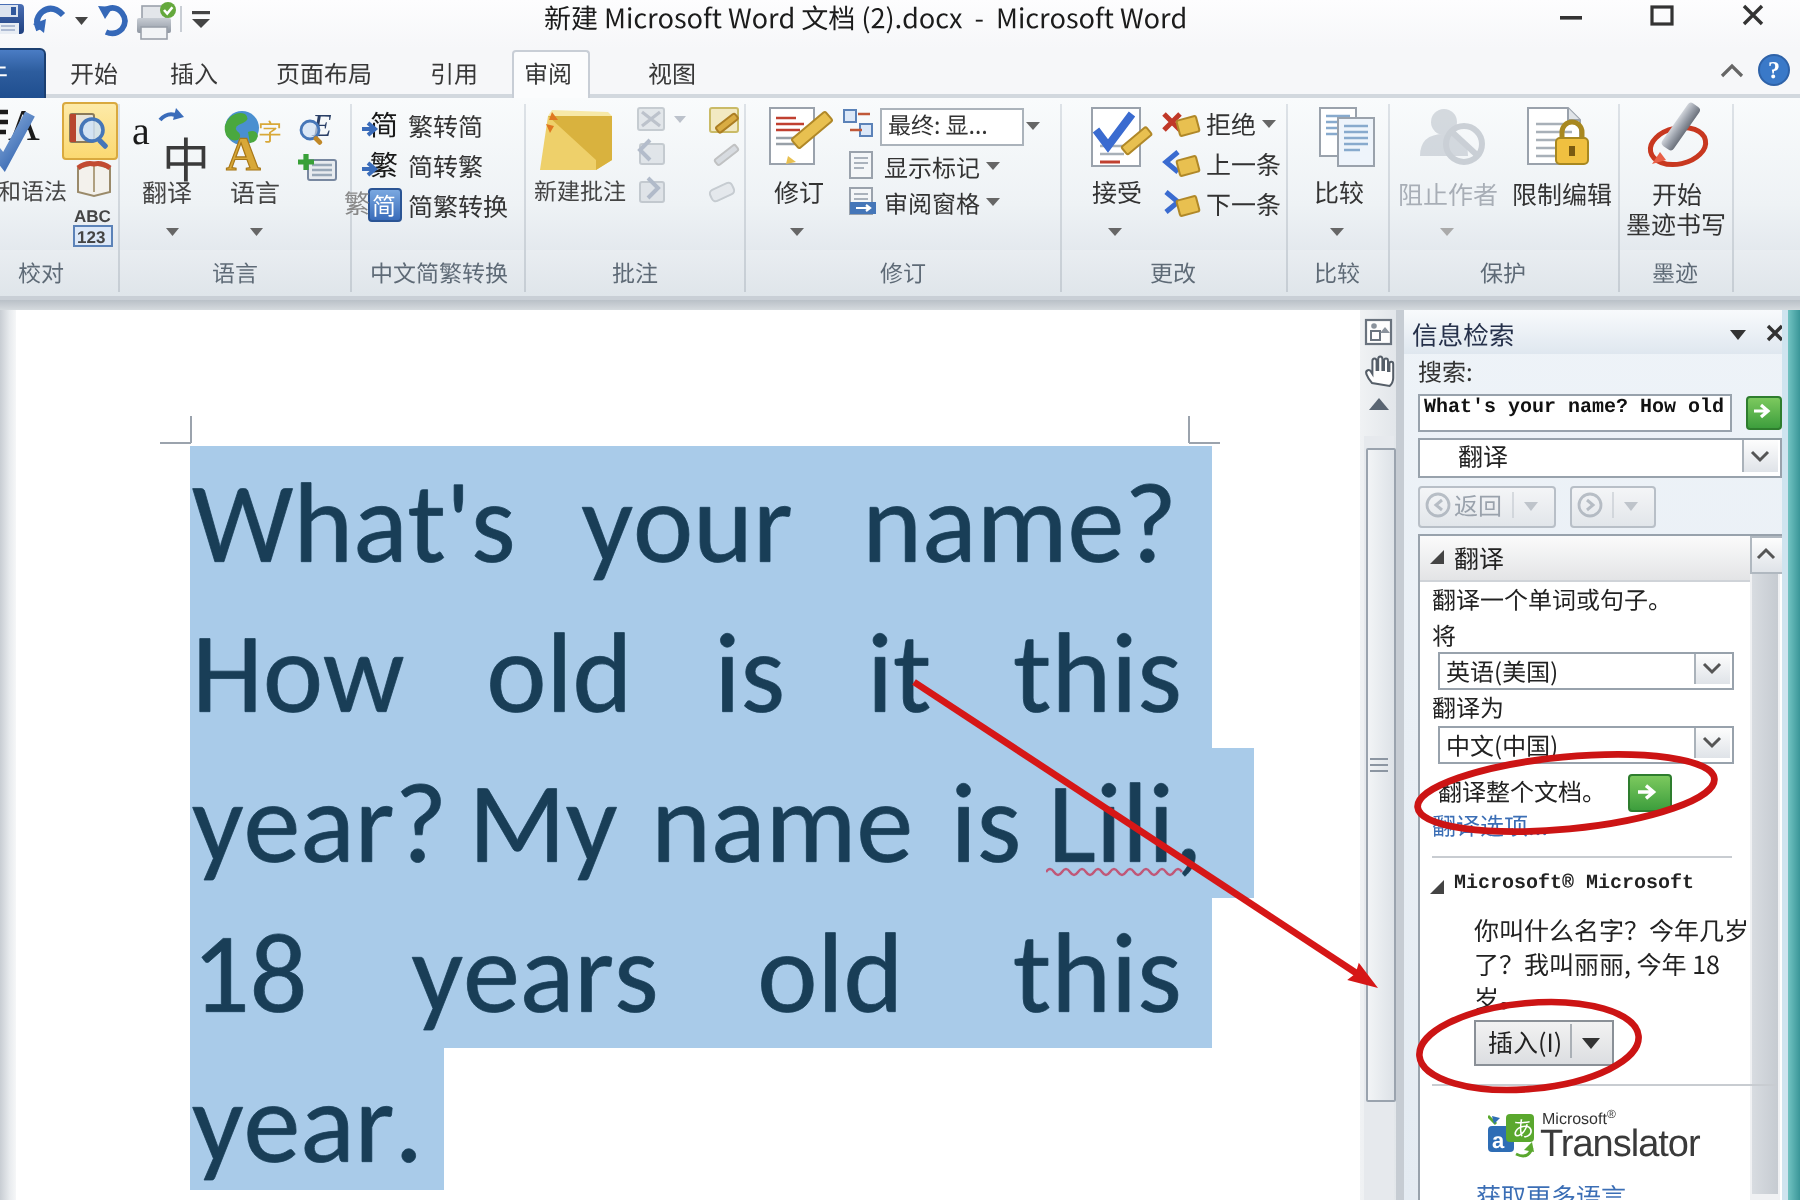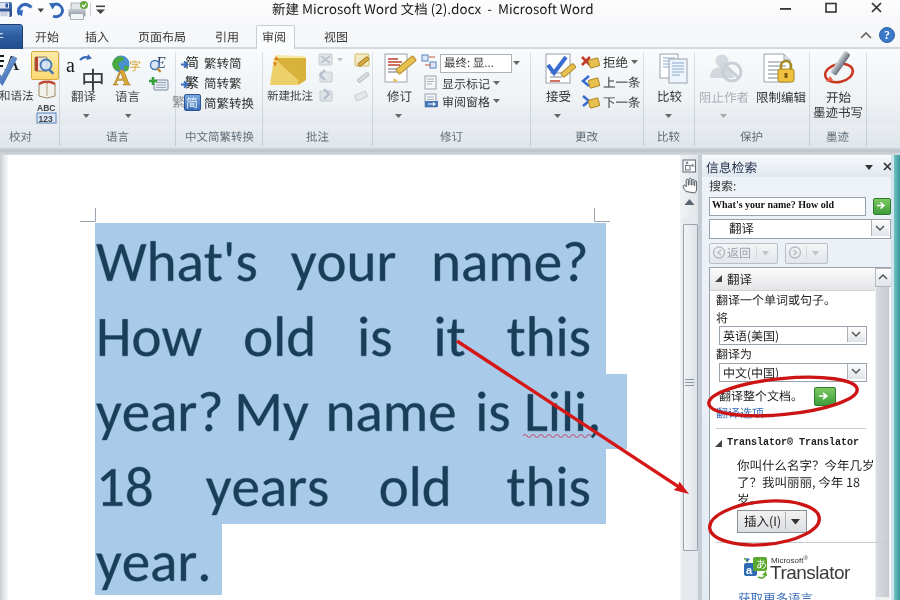--- a/index.html
+++ b/index.html
@@ -866,21 +866,21 @@
       <path d="M2 2 l7 7 M9 2 l-7 7" stroke="#333" stroke-width="1.7"></path>
     </svg>
 <svg style="position:absolute;left:709.0px;top:176.6px;overflow:visible" width="30" height="18">
       <g fill="#333" transform="matrix(0.0120,0,0,-0.0120,0,13.44)">
         <use href="#g118" x="0"></use>
         <use href="#g117" x="1000"></use>
         <use href="#g64" x="2000"></use>
       </g>
     </svg>
 <div style="position:absolute;left:709px;top:197px;width:155px;height:17px;background:#fff;border:1px solid #98a2ac"></div>
-<div style="position:absolute;left:712px;top:199px;font-family:Liberation Serif, serif;font-size:10px;font-weight:bold;color:#111;white-space:nowrap">What's your name? How old</div>
+<div style="position:absolute;left:712px;top:199px;font-family:Liberation Mono, monospace;font-size:10px;font-weight:bold;color:#111;white-space:nowrap">What's your name? How old</div>
 <div style="position:absolute;left:873px;top:198px;width:16px;height:15px;background:linear-gradient(#7cc95e,#3d9e3d);border:1px solid #2e7d2e;border-radius:2px"></div>
 <svg style="position:absolute;left:876px;top:201px" width="11" height="9">
       <path d="M1 4.5 h6 M4.5 1.5 l3.5 3 -3.5 3" stroke="#fff" stroke-width="1.6" fill="none"></path>
     </svg>
 <div style="position:absolute;left:709px;top:219px;width:180px;height:18px;background:#fff;border:1px solid #98a2ac"></div>
 <svg style="position:absolute;left:729.0px;top:219.0px;overflow:visible" width="27" height="18">
       <g fill="#222" transform="matrix(0.0125,0,0,-0.0125,0,14.00)">
         <use href="#g59" x="0"></use>
         <use href="#g60" x="1000"></use>
       </g>
@@ -1005,21 +1005,21 @@
         <use href="#g135" x="3000"></use>
         <use href="#g18" x="4000"></use>
         <use href="#g18" x="4278"></use>
         <use href="#g18" x="4556"></use>
       </g>
     </svg>
 <div style="position:absolute;left:716px;top:428px;width:150px;height:1px;background:#c8ccd1"></div>
 <svg style="position:absolute;left:714px;top:439px" width="10" height="10">
       <path d="M8 1 v7 h-7z" fill="#444"></path>
     </svg>
-<div style="position:absolute;left:727px;top:437px;font-family:'Liberation Mono';font-size:10px;font-weight:bold;color:#222;white-space:nowrap">Translator® Translator</div>
+<div style="position:absolute;left:727px;top:437px;font-family:'Liberation Mono';font-size:10px;font-weight:bold;color:#222;white-space:nowrap">Microsoft® Microsoft</div>
 <svg style="position:absolute;left:737.0px;top:456.0px;overflow:visible" width="140" height="18">
       <g fill="#222" transform="matrix(0.0125,0,0,-0.0125,0,14.00)">
         <use href="#g136" x="0"></use>
         <use href="#g137" x="1000"></use>
         <use href="#g138" x="2000"></use>
         <use href="#g139" x="3000"></use>
         <use href="#g140" x="4000"></use>
         <use href="#g61" x="5000"></use>
         <use href="#g141" x="6000"></use>
         <use href="#g142" x="7000"></use>

